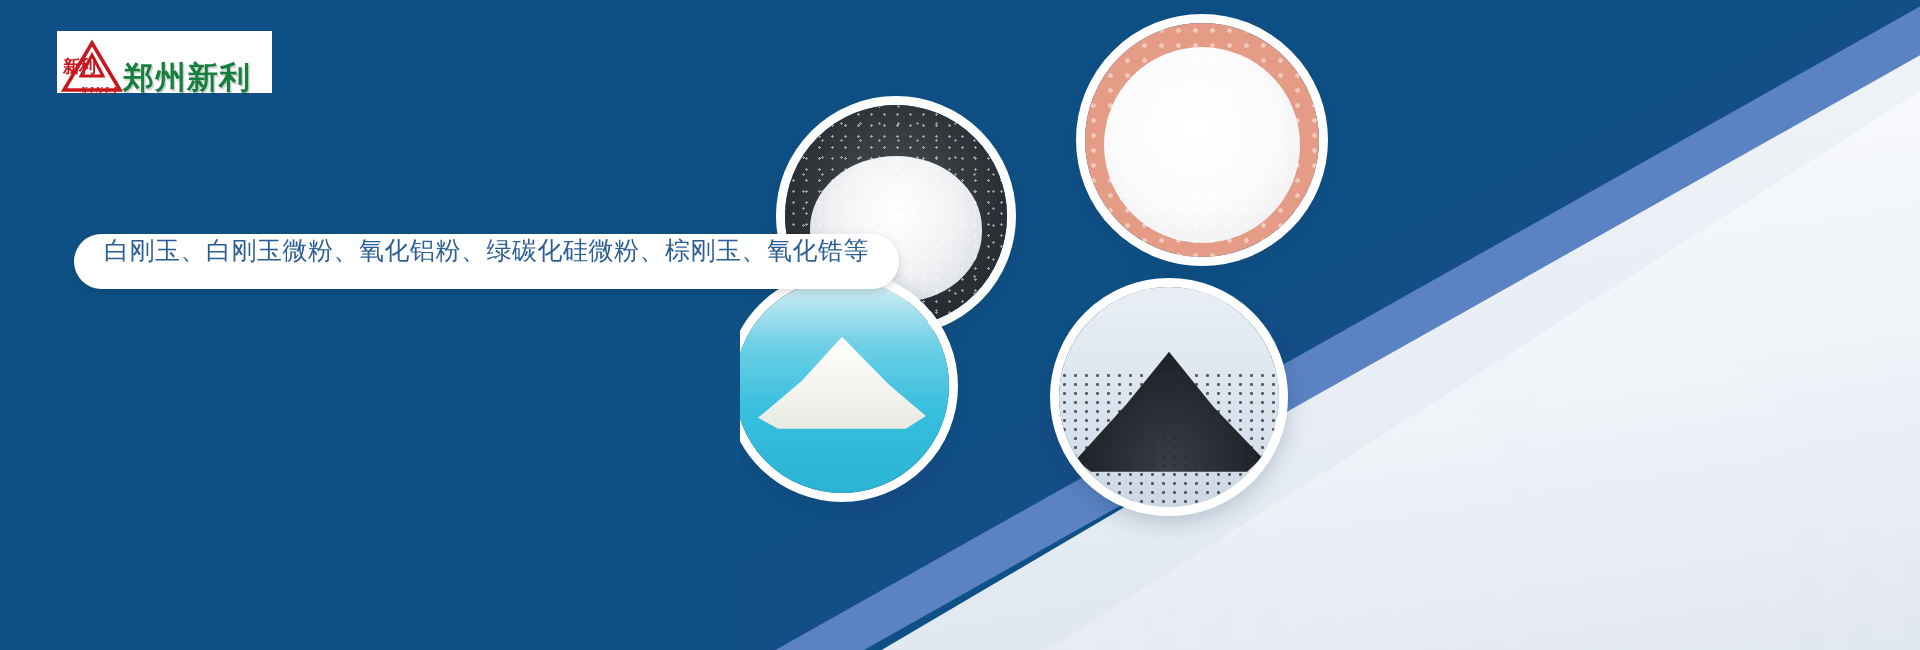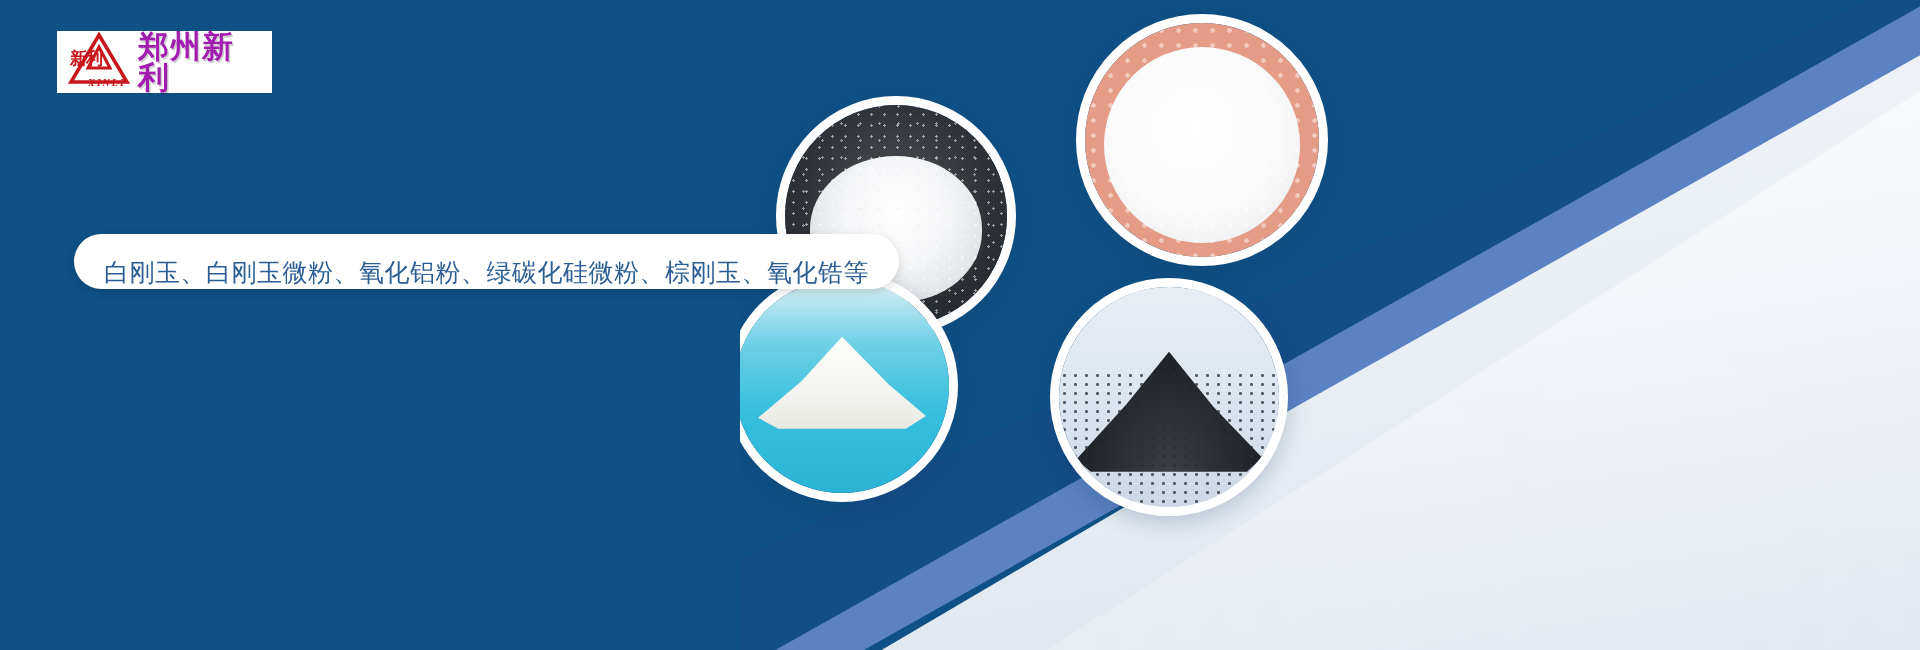--- a/index.html
+++ b/index.html
@@ -153,22 +153,22 @@
     background-size:11px 9px;
     opacity:.75;
   }
 
   
   .logo {
     position:absolute;
     left:57px; top:31px;
     width:215px; height:62px;
     background:#ffffff;
-    display:flex; align-items:flex-start;
-    padding:0 11px;
+    display:flex; align-items:flex-end;
+    padding:0 4px;
   }
   .logo-mark {
     position:relative;
     width:62px; height:54px;
     flex:0 0 62px;
   }
   .logo-mark .tri { position:absolute; inset:0; }
   .logo-mark .cn {
     position:absolute;
     left:2px; top:19px;
@@ -180,43 +180,42 @@
   .logo-mark .pinyin {
     position:absolute;
     left:20px; bottom:-3px;
     font-size:10px; letter-spacing:2px;
     color:#c8161d; font-weight:700;
     font-family:"Liberation Serif", serif;
     font-style:italic;
   }
   .logo-word {
     font-size:31px; font-weight:700;
-    color:#a21caf;
+    color:#15803d;
     letter-spacing:1px;
-    margin-left:8px;
     line-height:1;
     text-shadow:1.5px 1.5px 0 rgba(0,0,0,.18);
   }
 
   .headline {
     position:absolute;
     left:36px; top:140px;
     font-size:53px; font-weight:700; color:#ffffff;
     letter-spacing:1px; white-space:nowrap;
     text-shadow:2px 2px 3px rgba(0,0,0,.18);
   }
 
   .pill {
     position:absolute;
     left:74px; top:234px;
     height:55px;
     padding:0 30px;
     background:#ffffff;
     border-radius:28px;
-    display:flex; align-items:flex-end;
+    display:flex; align-items:flex-start;
     box-shadow:0 3px 10px rgba(0,0,0,.15);
   }
   .pill-text {
     font-size:25px; color:#2b5e94; font-weight:500;
     letter-spacing:.5px; white-space:nowrap;
   }
 
   .cta {
     position:absolute;
     left:272px; top:327px;

